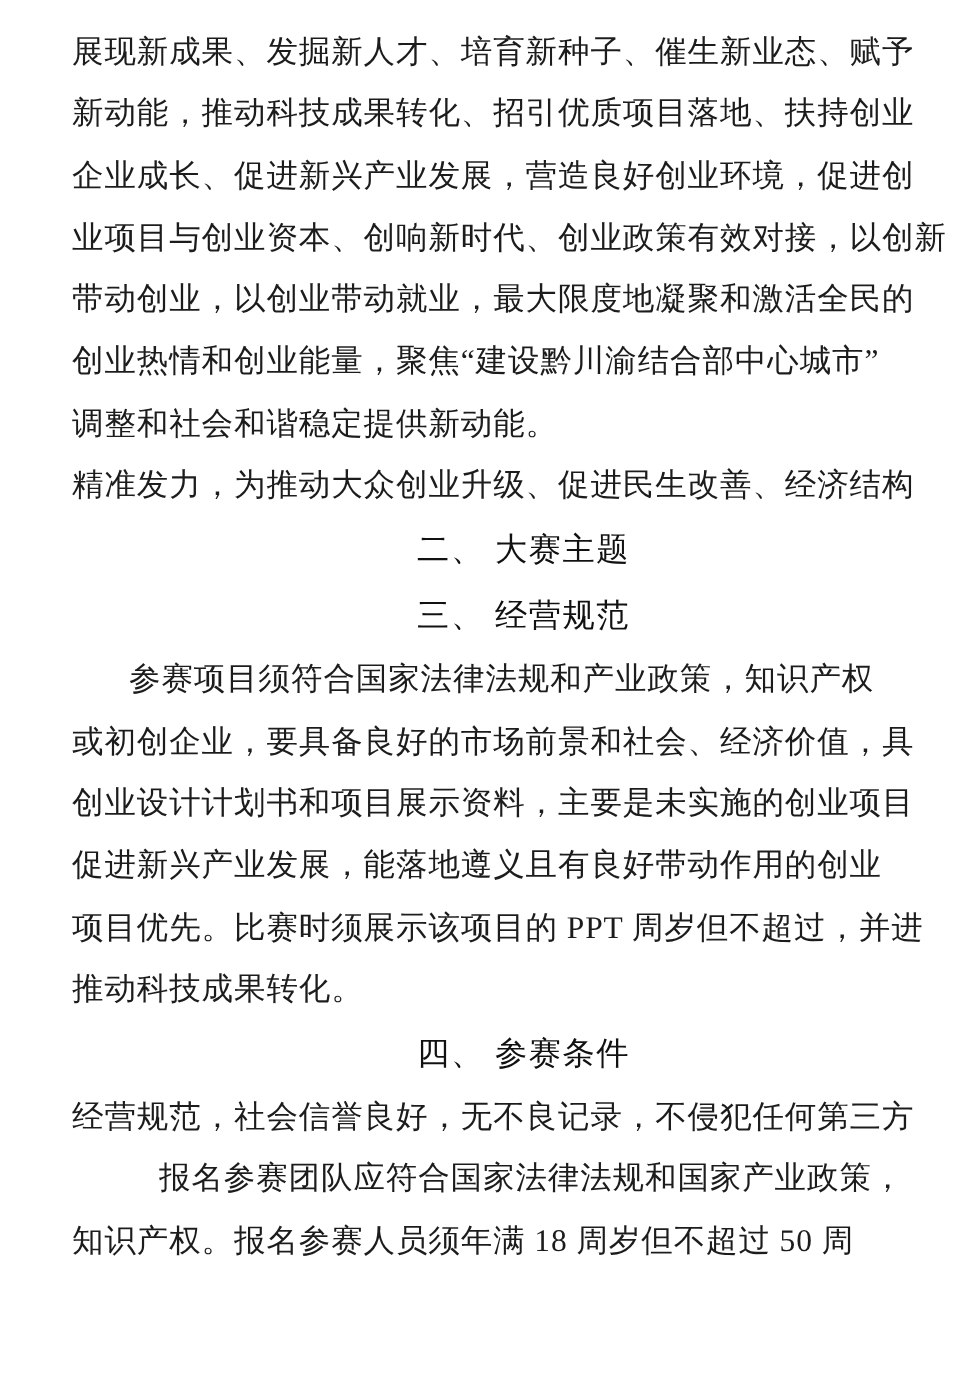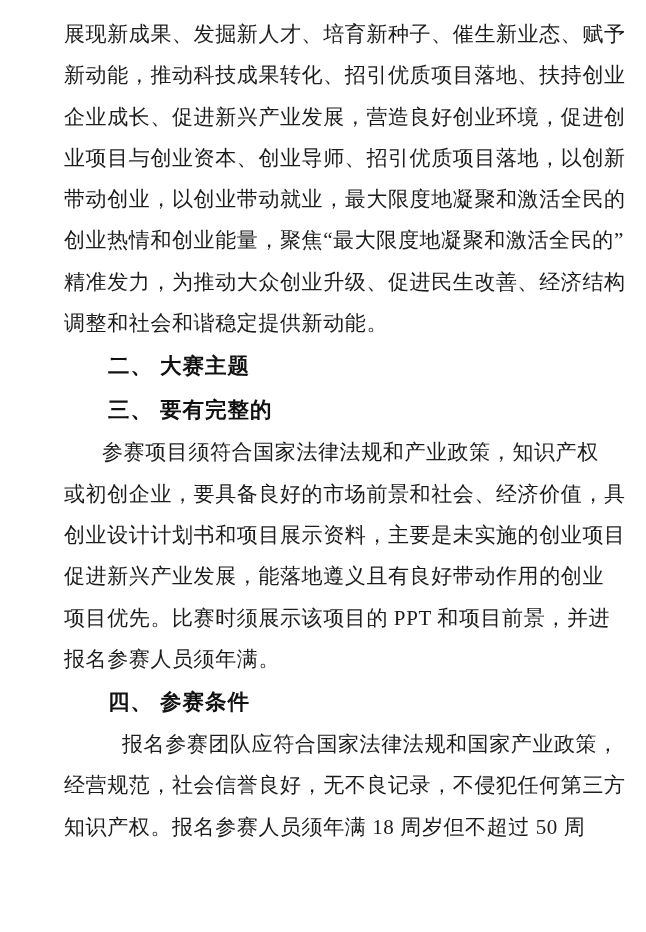--- a/index.html
+++ b/index.html
@@ -9,69 +9,70 @@
   }
   .page {
     position: relative;
     width: 646px;
     height: 932px;
     background: #ffffff;
     overflow: hidden;
   }
   .content {
     box-sizing: border-box;
-    padding: 14px 40px 0 64px;
+    padding: 14px 40px 0 48px;
   }
   .line {
     font-family: "Liberation Serif", "DejaVu Serif", serif;
     font-size: 21px;
     letter-spacing: 0.6px;
     color: #1c1c1c;
     height: 41.3px;
     line-height: 41.3px;
     white-space: nowrap;
   }
   .heading {
     font-family: "Liberation Sans", "DejaVu Sans", sans-serif;
-    font-weight: 700;
+    font-weight: 400;
     font-size: 21.5px;
     letter-spacing: 1px;
     color: #111111;
     height: 44px;
     line-height: 44px;
     padding-left: 44px;
     white-space: nowrap;
+    text-align: center;
   }
   .indent-2 { padding-left: 38px; }
   .indent-3 { padding-left: 58px; }
 </style>
 </head>
 <body>
 
 <div class="page">
   <div class="content">
 
     <div class="line">展现新成果、发掘新人才、培育新种子、催生新业态、赋予</div>
     <div class="line">新动能，推动科技成果转化、招引优质项目落地、扶持创业</div>
     <div class="line">企业成长、促进新兴产业发展，营造良好创业环境，促进创</div>
-    <div class="line">业项目与创业资本、创业导师、招引优质项目落地，以创新</div>
+    <div class="line">业项目与创业资本、创响新时代、创业政策有效对接，以创新</div>
     <div class="line">带动创业，以创业带动就业，最大限度地凝聚和激活全民的</div>
-    <div class="line">创业热情和创业能量，聚焦“最大限度地凝聚和激活全民的”</div>
+    <div class="line">创业热情和创业能量，聚焦“建设黔川渝结合部中心城市”</div>
+    <div class="line">调整和社会和谐稳定提供新动能。</div>
     <div class="line">精准发力，为推动大众创业升级、促进民生改善、经济结构</div>
-    <div class="line">调整和社会和谐稳定提供新动能。</div>
 
     <div class="heading">二、 大赛主题</div>
 
-    <div class="heading">三、 要有完整的</div>
+    <div class="heading">三、 经营规范</div>
     <div class="line indent-2">参赛项目须符合国家法律法规和产业政策，知识产权</div>
     <div class="line">或初创企业，要具备良好的市场前景和社会、经济价值，具</div>
     <div class="line">创业设计计划书和项目展示资料，主要是未实施的创业项目</div>
     <div class="line">促进新兴产业发展，能落地遵义且有良好带动作用的创业</div>
-    <div class="line">项目优先。比赛时须展示该项目的 PPT 和项目前景，并进</div>
-    <div class="line">报名参赛人员须年满。</div>
+    <div class="line">项目优先。比赛时须展示该项目的 PPT 周岁但不超过，并进</div>
+    <div class="line">推动科技成果转化。</div>
 
     <div class="heading">四、 参赛条件</div>
+    <div class="line">经营规范，社会信誉良好，无不良记录，不侵犯任何第三方</div>
     <div class="line indent-3">报名参赛团队应符合国家法律法规和国家产业政策，</div>
-    <div class="line">经营规范，社会信誉良好，无不良记录，不侵犯任何第三方</div>
     <div class="line">知识产权。报名参赛人员须年满 18 周岁但不超过 50 周</div>
 
   </div>
 </div>
 
 </body></html>

